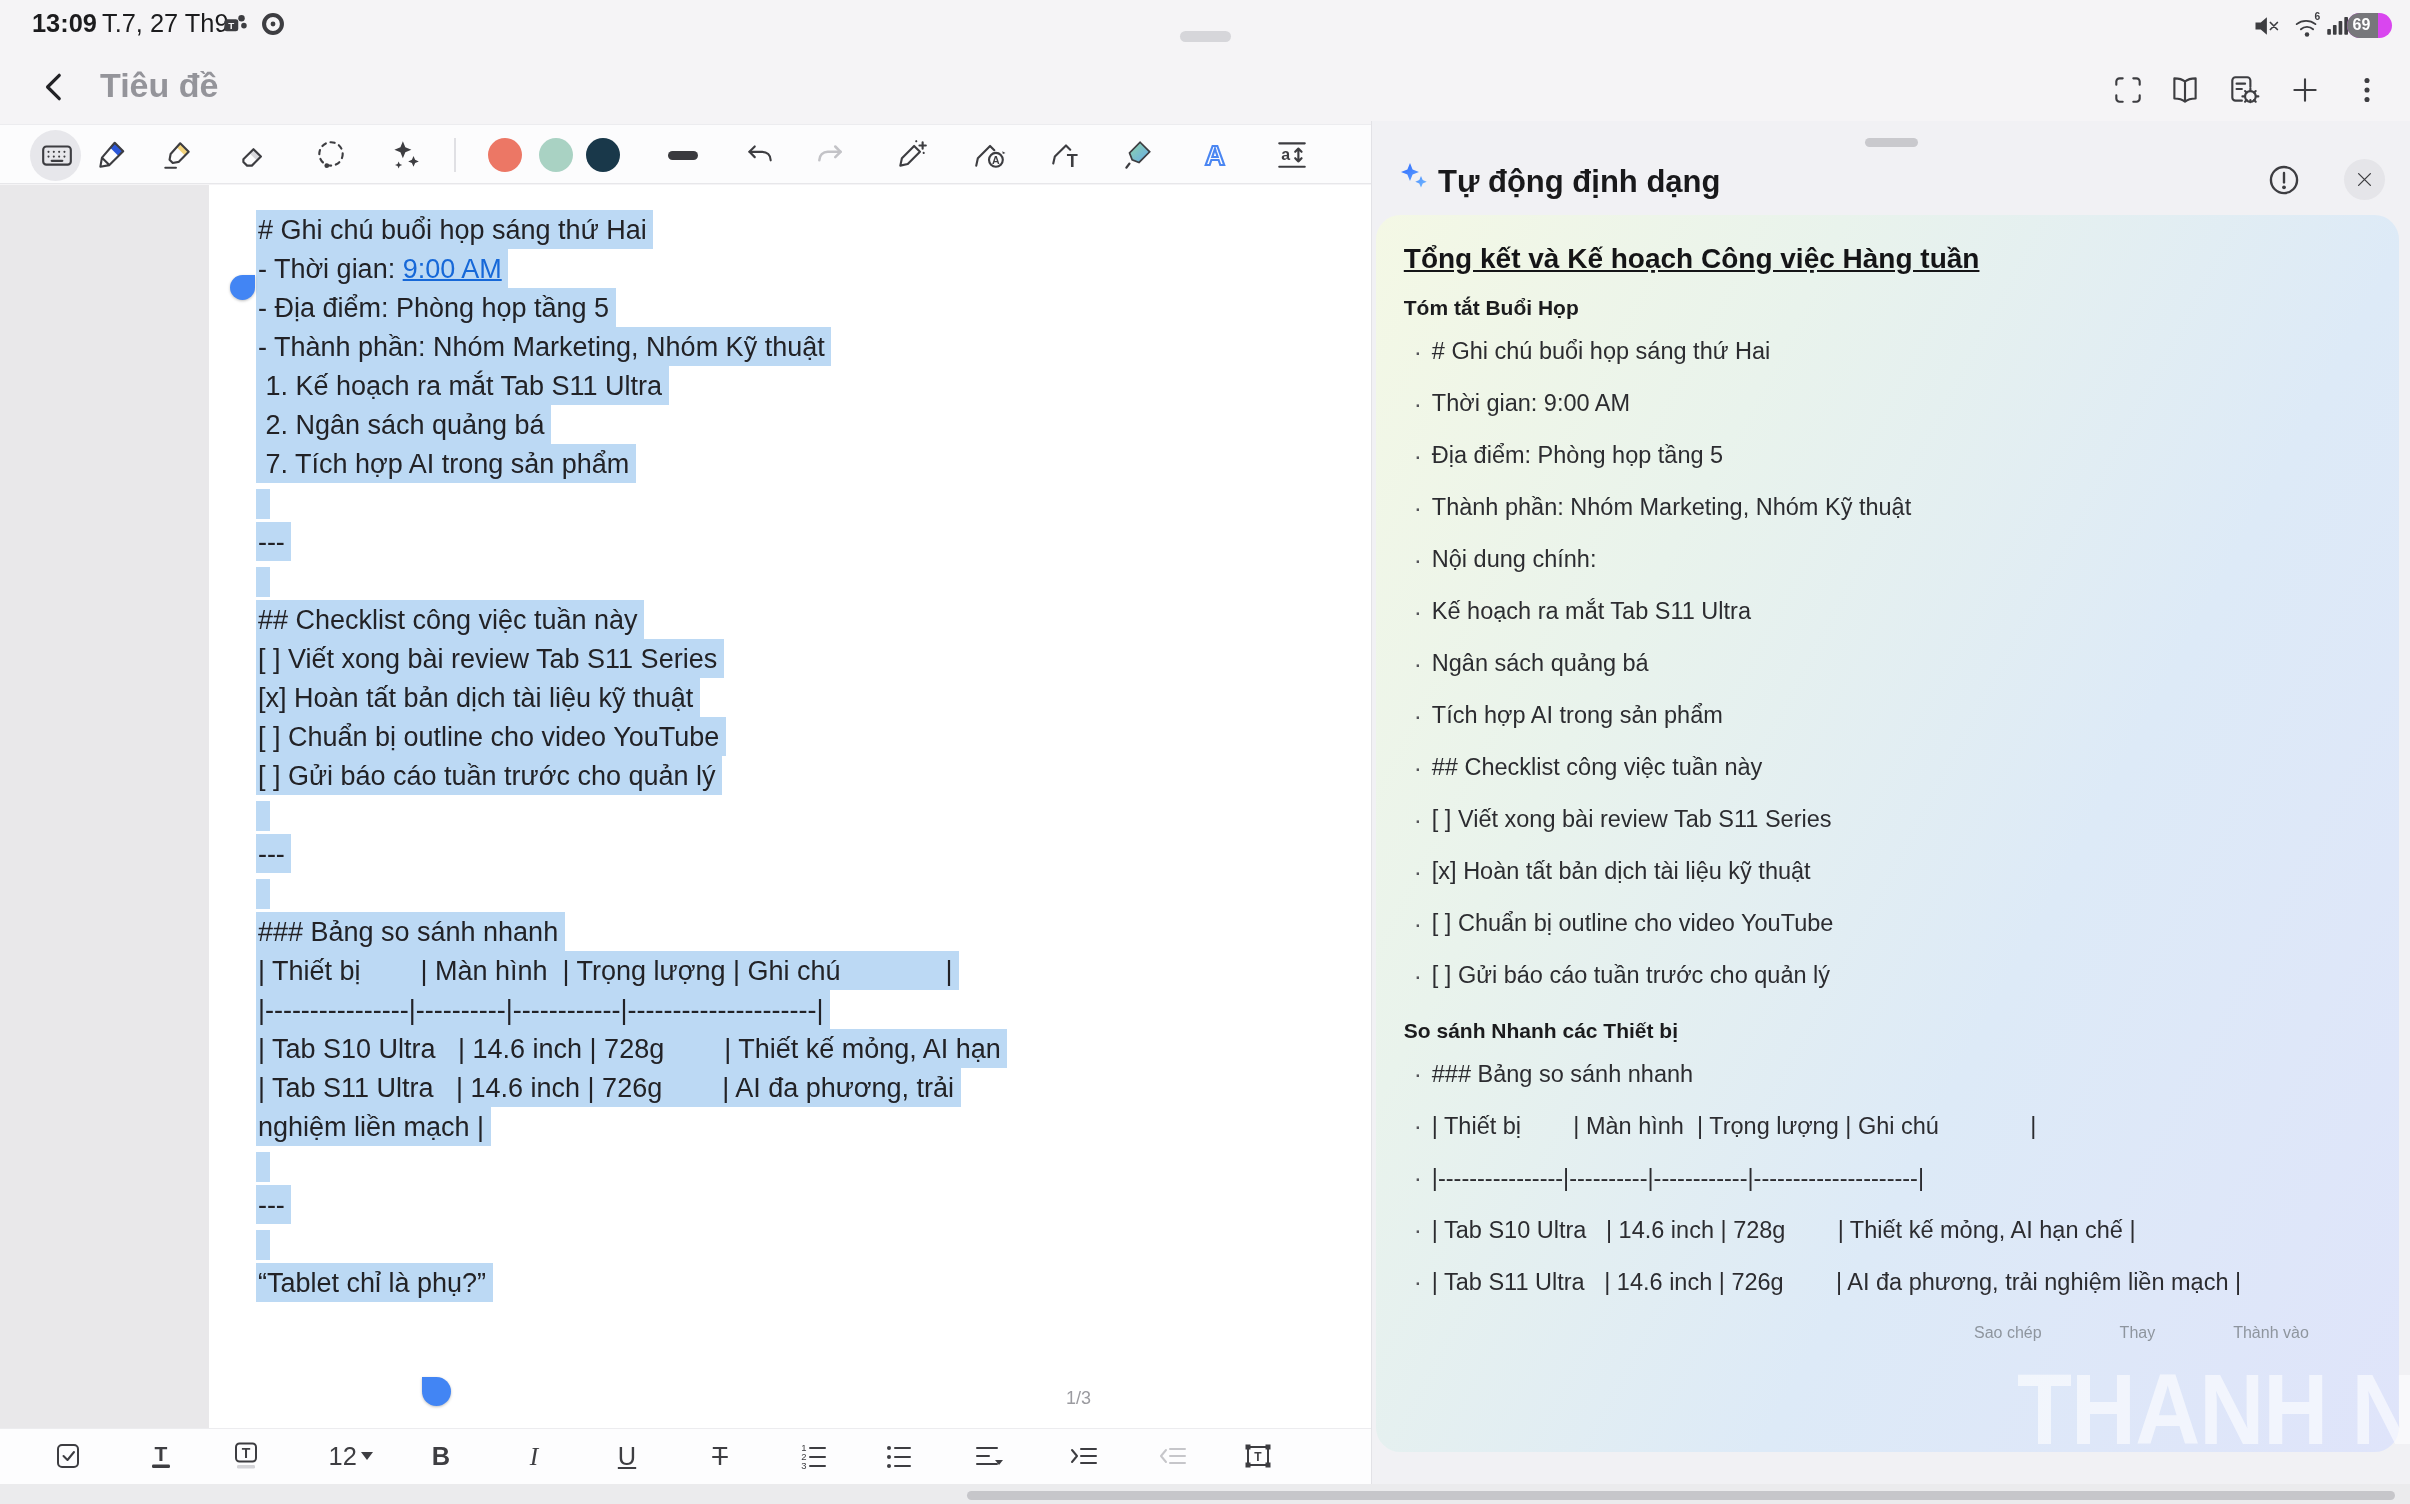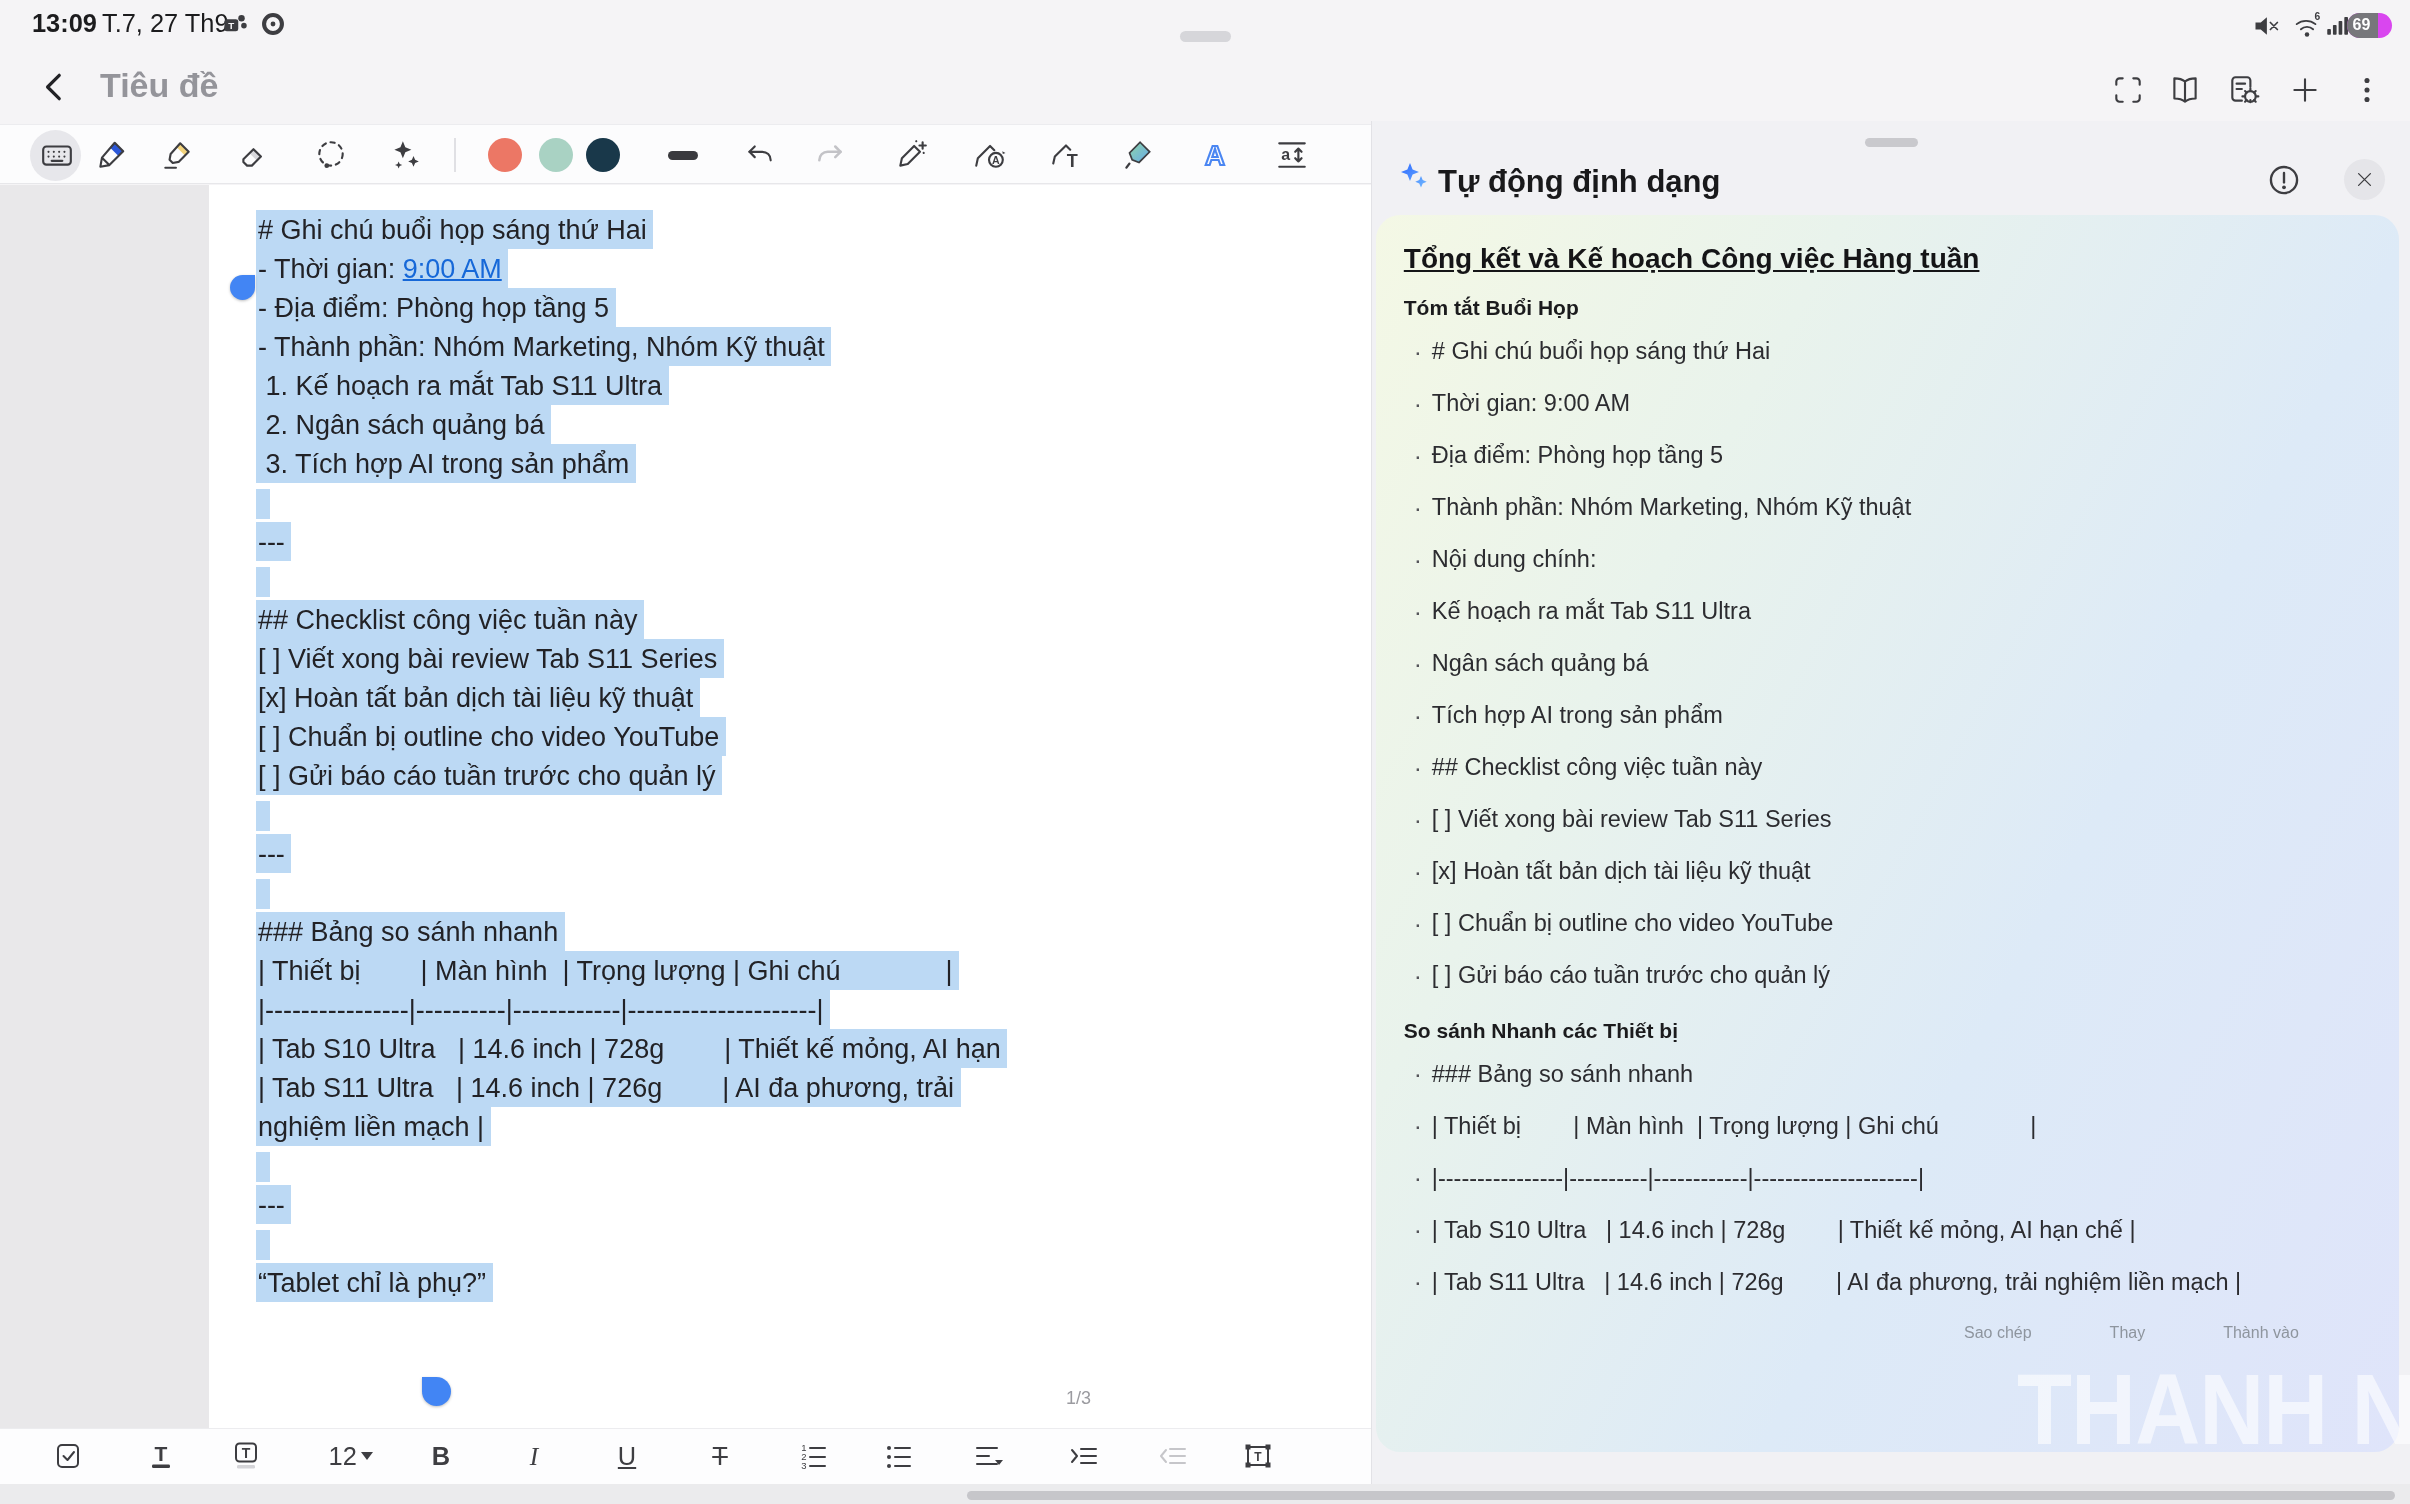--- a/index.html
+++ b/index.html
@@ -59,21 +59,21 @@
   #panel{left:1371px;top:121px;width:1040px;height:1363px;background:#f1f1f4;border-left:0.9px solid #e2e2e6;box-sizing:border-box}
   #panel-handle{left:493px;top:17px;width:53px;height:9.4px;border-radius:4.7px;background:#c9c9cd;position:absolute}
   #panel-title{position:absolute;left:66px;top:43px;font-size:31px;font-weight:700;color:#19191b}
   #info-btn{position:absolute;left:893px;top:40px;width:38px;height:38px}
   #close-btn{position:absolute;left:972px;top:38px;width:41px;height:41px;border-radius:50%;background:#e5e5e9;
     display:flex;align-items:center;justify-content:center}
   #close-btn svg{stroke:#3a3a3e}
 
   #card{position:absolute;left:3.8px;top:94px;width:1023px;height:1237px;border-radius:24.5px;overflow:hidden;
     background:linear-gradient(118deg,#f4f8e5 0%,#e9f3ec 28%,#ddeaf7 62%,#dfe4fa 100%)}
-  #card-inner{padding:28px 38px 0 28px}
+  #card-inner{padding:28px 28px 0 28px}
   #card-heading{font-size:28px;font-weight:700;color:#151517;text-decoration:underline;margin:0 0 21px 0}
   .sec-h{font-size:21px;font-weight:700;color:#1b1b1d;margin:17px 0 5.6px 0}
   .item{height:52px;display:flex;align-items:center}
   .item .dot{width:28px;text-align:center;color:#55555a;font-size:24.5px;flex:none}
   .item .itx{font-size:23.5px;color:#2c2c30;white-space:pre}
   #card-actions{display:flex;justify-content:flex-end;gap:66px;padding:15px 56px 0 0}
   .act{background:none;border:none;font-family:"Liberation Sans",sans-serif;font-size:16px;color:#8e959e;cursor:pointer}
 
   #watermark{left:2017px;top:1358px;font-size:90px;font-weight:bold;color:rgba(255,255,255,.6);
     letter-spacing:-0.9px;transform:scaleY(1.12);white-space:nowrap;z-index:5;pointer-events:none}
@@ -266,21 +266,21 @@
 
 <div class="abs" id="gutter"></div>
 <div class="abs" id="page">
   <div id="note-lines">
       <div class="nline"><span class="hl"># Ghi chú buổi họp sáng thứ Hai</span></div>
       <div class="nline"><span class="hl"><span>- Thời gian: </span><span class="nlink">9:00 AM</span></span></div>
       <div class="nline"><span class="hl">- Địa điểm: Phòng họp tầng 5</span></div>
       <div class="nline"><span class="hl">- Thành phần: Nhóm Marketing, Nhóm Kỹ thuật</span></div>
       <div class="nline"><span class="hl"> 1. Kế hoạch ra mắt Tab S11 Ultra</span></div>
       <div class="nline"><span class="hl"> 2. Ngân sách quảng bá</span></div>
-      <div class="nline"><span class="hl"> 3. Tích hợp AI trong sản phẩm</span></div>
+      <div class="nline"><span class="hl"> 7. Tích hợp AI trong sản phẩm</span></div>
       <div class="nline"><span class="hl sliver"></span></div>
       <div class="nline"><span class="hl">---</span></div>
       <div class="nline"><span class="hl sliver"></span></div>
       <div class="nline"><span class="hl">## Checklist công việc tuần này</span></div>
       <div class="nline"><span class="hl">[ ] Viết xong bài review Tab S11 Series</span></div>
       <div class="nline"><span class="hl">[x] Hoàn tất bản dịch tài liệu kỹ thuật</span></div>
       <div class="nline"><span class="hl">[ ] Chuẩn bị outline cho video YouTube</span></div>
       <div class="nline"><span class="hl">[ ] Gửi báo cáo tuần trước cho quản lý</span></div>
       <div class="nline"><span class="hl sliver"></span></div>
       <div class="nline"><span class="hl">---</span></div>

